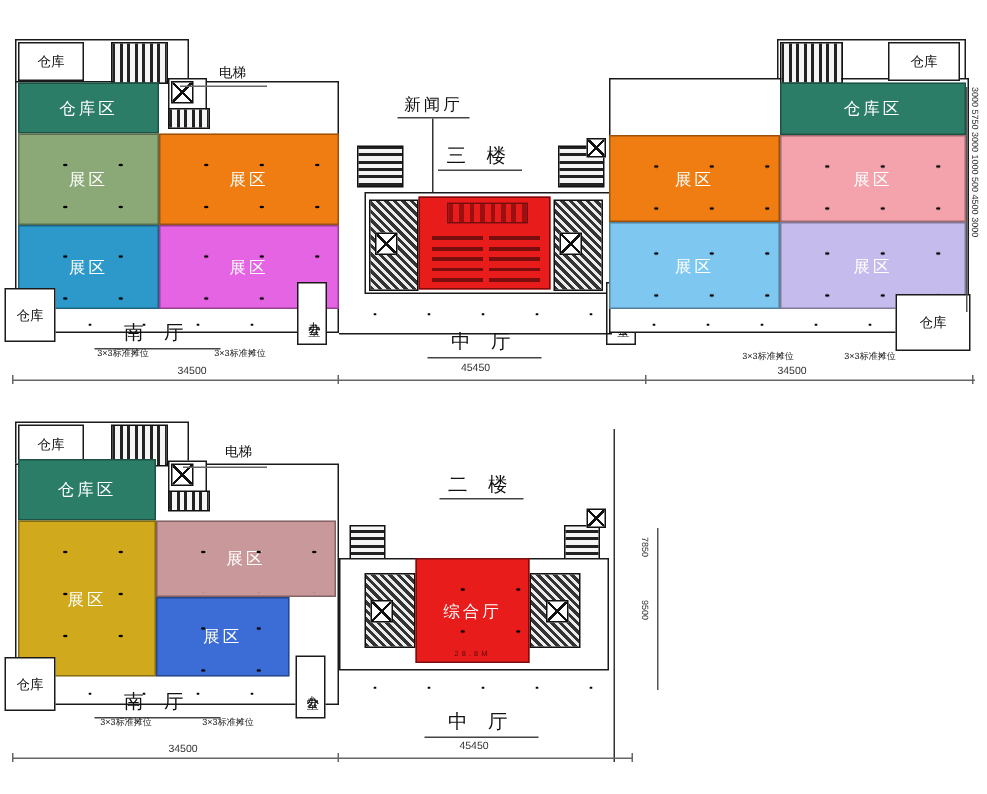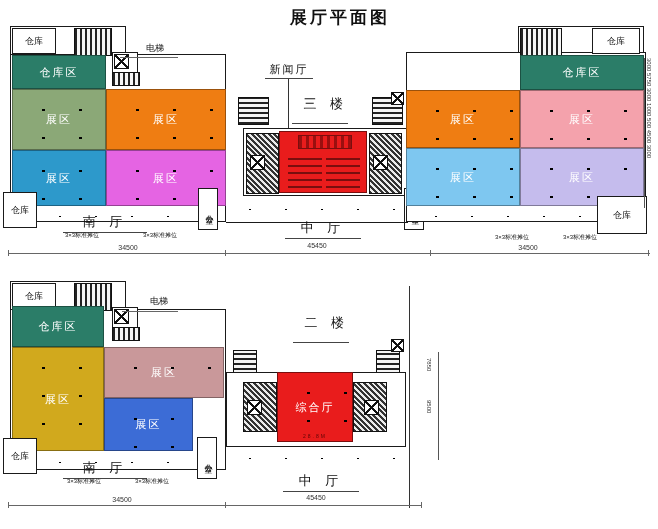--- a/index.html
+++ b/index.html
@@ -17,22 +17,22 @@
   .whbox{position:absolute;box-sizing:border-box;border:1.5px solid #1a1a1a;background:#fff;
         display:flex;align-items:center;justify-content:center;font-size:9px;}
   .hatchv{position:absolute;border:1px solid #111;background:repeating-linear-gradient(90deg,#222 0 2px,#f5f5f5 2px 5px);}
   .hatchh{position:absolute;border:1px solid #111;background:repeating-linear-gradient(0deg,#222 0 2px,#f5f5f5 2px 5px);}
   .hatchd{position:absolute;border:1px solid #111;background:repeating-linear-gradient(45deg,#333 0 2px,#ececec 2px 4px);}
   .xbox{position:absolute;box-sizing:border-box;border:1.2px solid #111;
         background:linear-gradient(45deg,transparent 45%,#111 45% 55%,transparent 55%),
                    linear-gradient(-45deg,transparent 45%,#111 45% 55%,transparent 55%),#fff;}
   .hall-label{position:absolute;text-align:center;font-size:13px;letter-spacing:5px;
         padding-bottom:1px;border-bottom:1px solid #444;}
-  .floor-label{position:absolute;text-align:right;font-size:13px;letter-spacing:5px;
-        padding-bottom:10px;border-bottom:1px solid #444;}
+  .floor-label{position:absolute;text-align:center;font-size:13px;letter-spacing:5px;
+        padding-bottom:0;border-bottom:1px solid #444;}
   .note{position:absolute;font-size:6px;color:#222;text-align:center;white-space:nowrap;}
   .dimnum{position:absolute;font-size:7px;color:#333;text-align:center;white-space:nowrap;}
   .dimline{position:absolute;height:1px;background:#666;}
   .tick{position:absolute;width:1px;height:6px;background:#666;}
   .vline{position:absolute;width:1px;background:#333;}
   .vtext{position:absolute;writing-mode:vertical-rl;text-orientation:upright;font-size:8px;
         letter-spacing:1px;display:flex;align-items:center;justify-content:center;}
   .vdim{position:absolute;writing-mode:vertical-rl;font-size:6px;color:#333;white-space:nowrap;}
   .office{position:absolute;box-sizing:border-box;border:1.5px solid #1a1a1a;background:#fff;
         display:flex;align-items:center;justify-content:center;}
@@ -40,21 +40,20 @@
   .small-label{position:absolute;font-size:9px;white-space:nowrap;}
   .stage{position:absolute;border:1px solid #7a0e0e;background:repeating-linear-gradient(90deg,rgba(90,5,5,.55) 0 3px,transparent 3px 7px);}
   .seats{position:absolute;background:repeating-linear-gradient(0deg,#7a0e0e 0 2.5px,transparent 2.5px 7px);}
   .redsmall{position:absolute;font-size:5px;color:#5c0505;text-align:center;white-space:nowrap;}
 </style>
 </head>
 <body>
 
 <div class="canvas">
 
-  <div class="title" style="left:235px;top:6px;width:210px;">展厅平面图</div>
 
   <div class="wall" style="left:10px;top:26px;width:116px;height:30px;"></div>
   <div class="wall" style="left:10px;top:54px;width:216px;height:168px;"></div>
   <div class="whbox" style="left:12px;top:28px;width:44px;height:26px;">
       <span>仓库</span>
     </div>
   <div class="hatchv" style="left:74px;top:28px;width:36px;height:26px;"></div>
   <div class="wall" style="left:112px;top:52px;width:26px;height:32px;"></div>
   <div class="xbox" style="left:114px;top:54px;width:15px;height:15px;"></div>
   <div class="hatchv" style="left:112px;top:72px;width:26px;height:12px;"></div>

